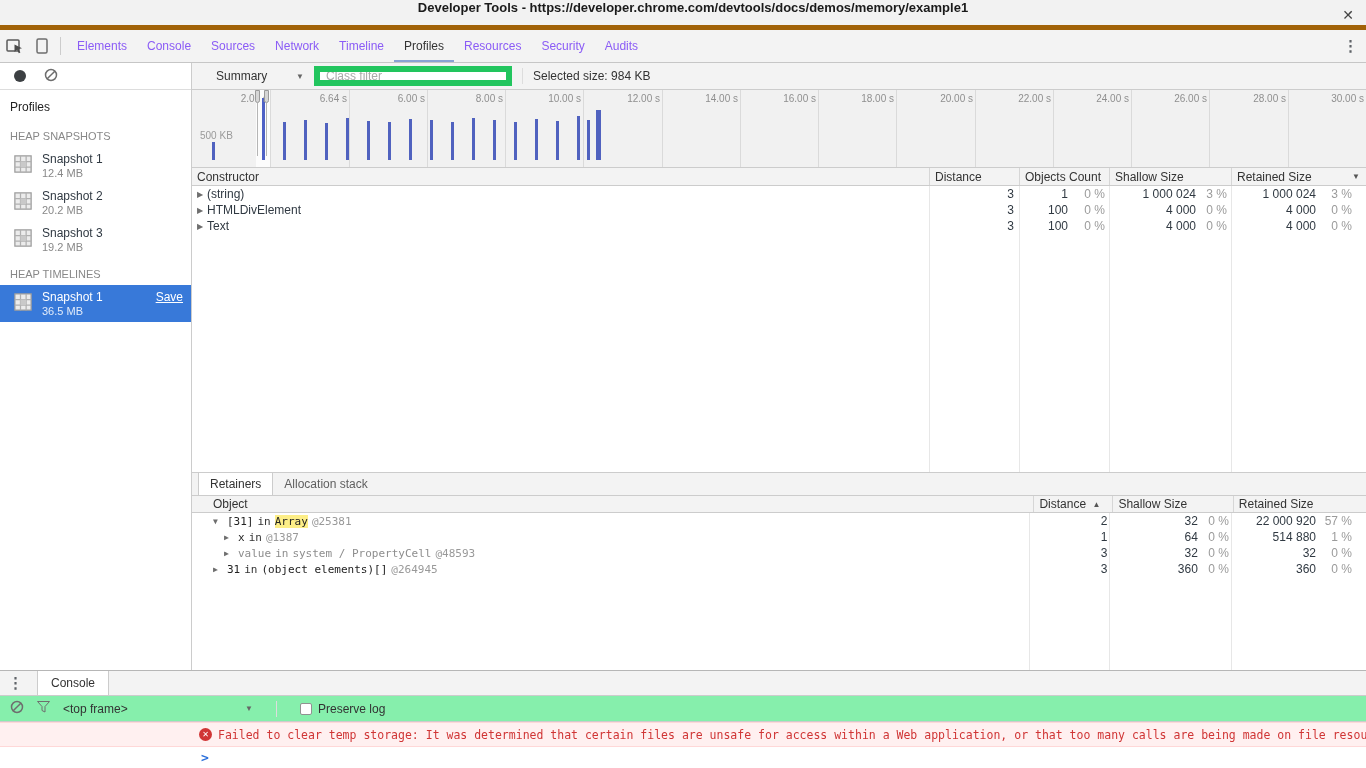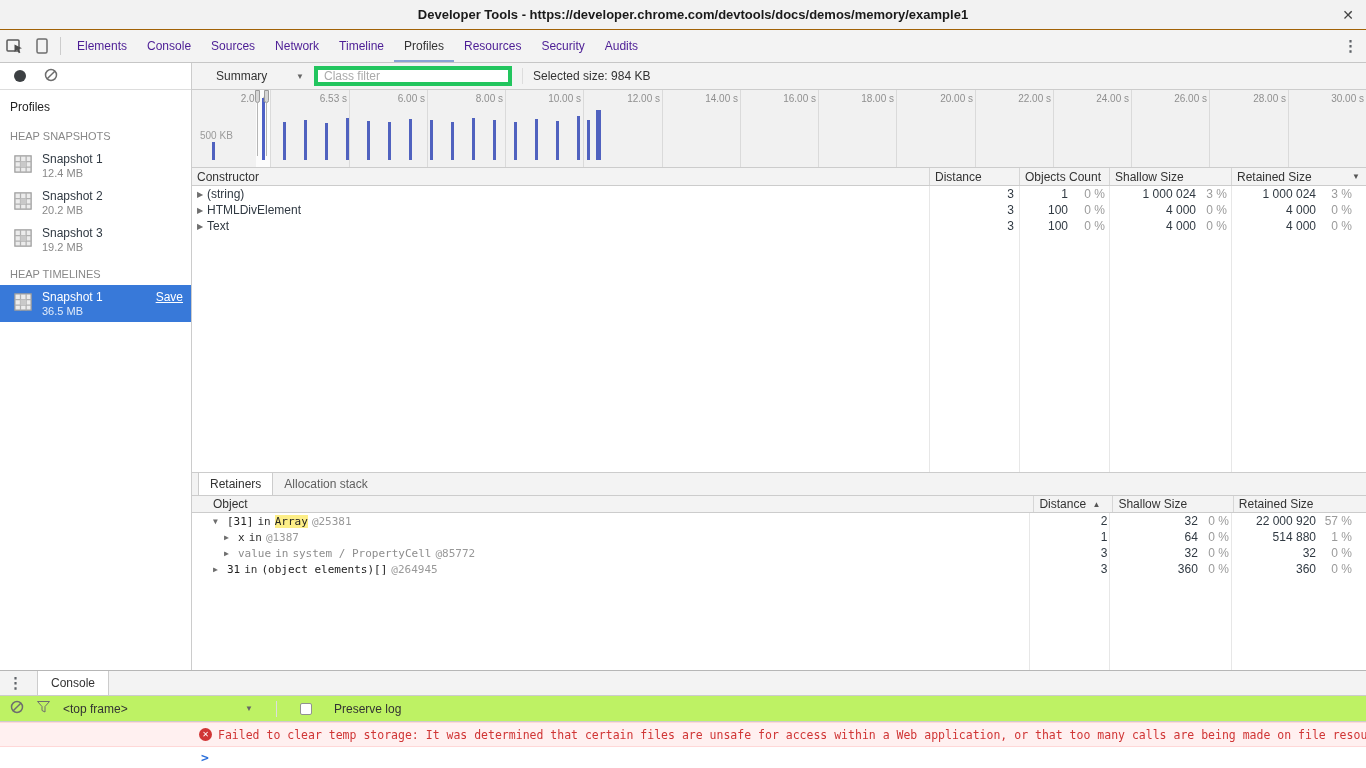--- a/index.html
+++ b/index.html
@@ -5,36 +5,36 @@
 <style>
   * { margin:0; padding:0; box-sizing:border-box; }
   html,body { width:1366px; height:768px; overflow:hidden; }
   body {
     font-family:"Liberation Sans", sans-serif;
     font-size:12px; color:#303942; background:#fff; position:relative;
   }
   
   #titlebar {
     position:absolute; left:0; top:0; width:1366px; height:30px;
-    background:#f2f2f2; border-bottom:1px solid #a16207;
-    display:flex; align-items:center; justify-content:center;padding-left:20px;
+    background:#f2f2f2; border-bottom:5px solid #a16207;
+    display:flex; align-items:flex-start; justify-content:center;padding-left:20px;
   }
   #titlebar .title { font-weight:bold; font-size:13px; color:#1a1a1a; }
   #titlebar .close {
     position:absolute; right:12px; top:7px; font-size:14px; color:#444; cursor:default;
   }
   
   #tabstrip {
     position:absolute; left:0; top:30px; width:1366px; height:33px;
     background:#f3f3f3; border-bottom:1px solid #c6c6c6;
     display:flex; align-items:center;
   }
   .tool-icon { display:flex; align-items:center; justify-content:center; padding:0 6px; height:100%; }
   #tabstrip .vsep { width:1px; height:18px; background:#ccc; margin:0 6px; }
-  .tab { padding:0 10px; height:100%; display:flex; align-items:center; color:#4c1d95; }
+  .tab { padding:0 10px; height:100%; display:flex; align-items:center; color:#8b5cf6; }
   .tab.selected { color:#333; box-shadow: inset 0 -2px 0 #8aa2d4; }
   #tabstrip .spacer { flex:1; }
   .kebab { font-size:15px; color:#5f6368; font-weight:bold; padding:0 8px; }
   
   #sidebar {
     position:absolute; left:0; top:63px; width:192px; height:607px;
     background:#fff; border-right:1px solid #ccc;
   }
   .side-toolbar {
     height:27px; display:flex; align-items:center; gap:18px; padding-left:14px;
@@ -55,21 +55,21 @@
     position:absolute; left:192px; top:63px; width:1174px; height:607px;
     display:flex; flex-direction:column; background:#404040;
   }
   .main-toolbar {
     height:27px; flex:none; background:#f3f3f3; border-bottom:1px solid #ccc;
     display:flex; align-items:center; padding-left:24px;
   }
   .select-ctl { display:flex; align-items:center; justify-content:space-between; width:88px; color:#333; }
   .caret { font-size:8px; color:#666; }
   .class-filter {
-    margin-left:10px; width:198px; height:20px; border:4px solid #22c55e; background:#fff;
+    margin-left:10px; width:198px; height:20px; border:6px solid #22c55e; background:#fff;
     font-family:"Liberation Sans", sans-serif; font-size:12px; padding:0 6px; color:#333; outline:none;
   }
   .class-filter::placeholder { color:#aaa; }
   .vsep2 { width:1px; height:16px; background:#ddd; margin:0 10px; }
   .sel-size { color:#333; }
   
   .timeline { height:78px; flex:none; position:relative; background:#fcfcfc; border-bottom:1px solid #ccc; overflow:hidden; }
   .tl-grid { position:absolute; top:0; bottom:0; width:1px; background:#e3e3e3; z-index:1; }
   .tl-time { position:absolute; top:3px; width:60px; text-align:right; font-size:10px; color:#8f8f8f; z-index:5; }
   .tl-bar { position:absolute; bottom:7px; width:3px; background:var(--timeline-bar); z-index:2; }
@@ -122,25 +122,25 @@
   
   #console-drawer { position:absolute; left:0; top:670px; width:1366px; height:98px; background:#fff; }
   .drawer-tabs {
     height:26px; background:#f3f3f3; border-top:1px solid #b6b6b6; border-bottom:1px solid #ccc;
     display:flex; align-items:stretch;
   }
   .drawer-tabs .kebab { display:flex; align-items:center; }
   .drawer-tab { display:flex; align-items:center; padding:0 13px; color:#5f5f5f; }
   .drawer-tab.selected { background:#fff; border-left:1px solid #ccc; border-right:1px solid #ccc; color:#333; margin-left:6px; }
   .console-toolbar {
-    height:26px; background:#bef264; border-bottom:1px solid #ccc;
+    height:26px; background:#86efac; border-bottom:1px solid #ccc;
     display:flex; align-items:center; padding-left:10px; gap:13px;
   }
   .ctx-select { display:flex; align-items:center; justify-content:space-between; width:190px; color:#333; }
-  .preserve { display:flex; align-items:center; gap:22px; color:#333; }
+  .preserve { display:flex; align-items:center; gap:6px; color:#333; }
   .checkbox { width:12px; height:12px; border:1px solid #919191; background:#fff; border-radius:2px; display:inline-block; }
   .console-error {
     height:25px; background:var(--error-bg); border-top:1px solid #ffd8d8; border-bottom:1px solid #ffd8d8;
     display:flex; align-items:center; padding-left:199px; gap:6px;
   }
   .err-icon {
     width:13px; height:13px; border-radius:50%; background:var(--error-red); color:#fff;
     font-size:8px; line-height:13px; text-align:center; flex:none;
   }
   .err-text { font-family:"DejaVu Sans Mono", monospace; font-size:11.5px; color:var(--error-red); white-space:nowrap; }
@@ -267,21 +267,21 @@
 
   <div class="timeline">
     <div class="tl-ylabel">500 KB</div>
     <div class="tl-dim" style="left:0;width:64px;"></div>
     <div class="tl-dim" style="left:78px;right:0;"></div>
     <div class="tl-handle" style="left:63px;"></div>
     <div class="tl-handle" style="left:72px;"></div>
   <div class="tl-grid" style="left: 78px;"></div>
       <div class="tl-time" style="left: 16px;">2.00 s</div>
       <div class="tl-grid" style="left: 157px;"></div>
-      <div class="tl-time" style="left: 95px;">6.53 s</div>
+      <div class="tl-time" style="left: 95px;">6.64 s</div>
       <div class="tl-grid" style="left: 235px;"></div>
       <div class="tl-time" style="left: 173px;">6.00 s</div>
       <div class="tl-grid" style="left: 313px;"></div>
       <div class="tl-time" style="left: 251px;">8.00 s</div>
       <div class="tl-grid" style="left: 391px;"></div>
       <div class="tl-time" style="left: 329px;">10.00 s</div>
       <div class="tl-grid" style="left: 470px;"></div>
       <div class="tl-time" style="left: 408px;">12.00 s</div>
       <div class="tl-grid" style="left: 548px;"></div>
       <div class="tl-time" style="left: 486px;">14.00 s</div>
@@ -455,21 +455,21 @@
           <span class="pct">1 %</span>
         </div>
     </div>
 
     <div class="trow muted">
       <div class="r-obj ind1">
         <span class="arrow">▶</span>
         <span class="edge">value</span>
         <span class="kw">in</span>
         <span class="obj">system / PropertyCell</span>
-        <span class="oid">@85772</span>
+        <span class="oid">@48593</span>
       </div>
       <div class="r-dist num">3</div>
       <div class="c-shal pair">
           <span class="val">32</span>
           <span class="pct">0 %</span>
         </div>
       <div class="c-ret pair">
           <span class="val">32</span>
           <span class="pct">0 %</span>
         </div>

